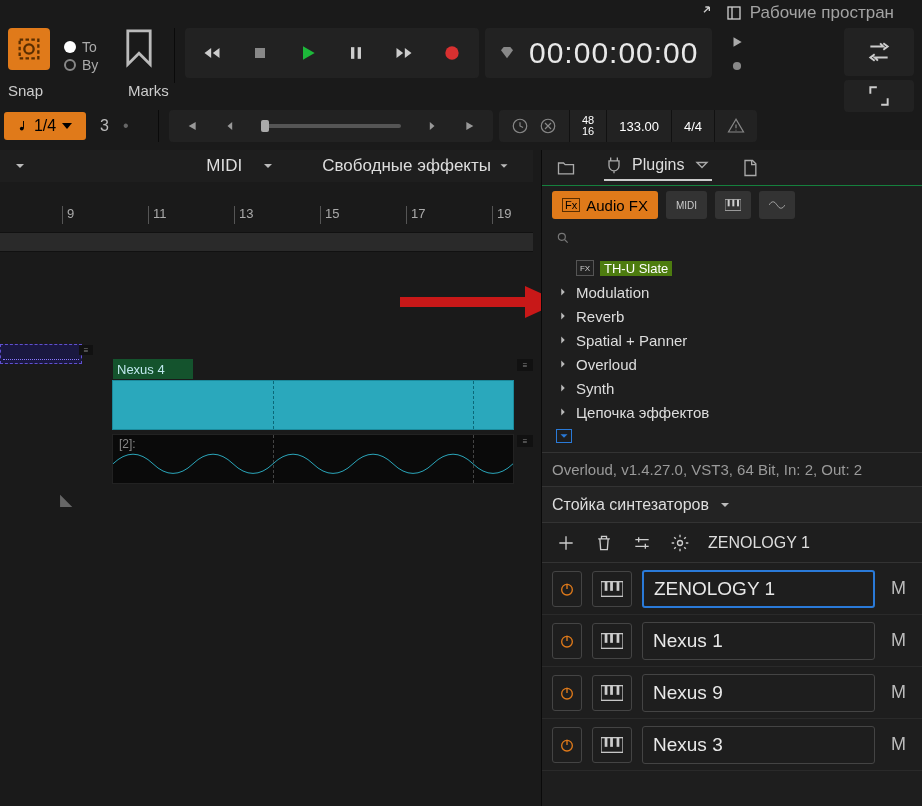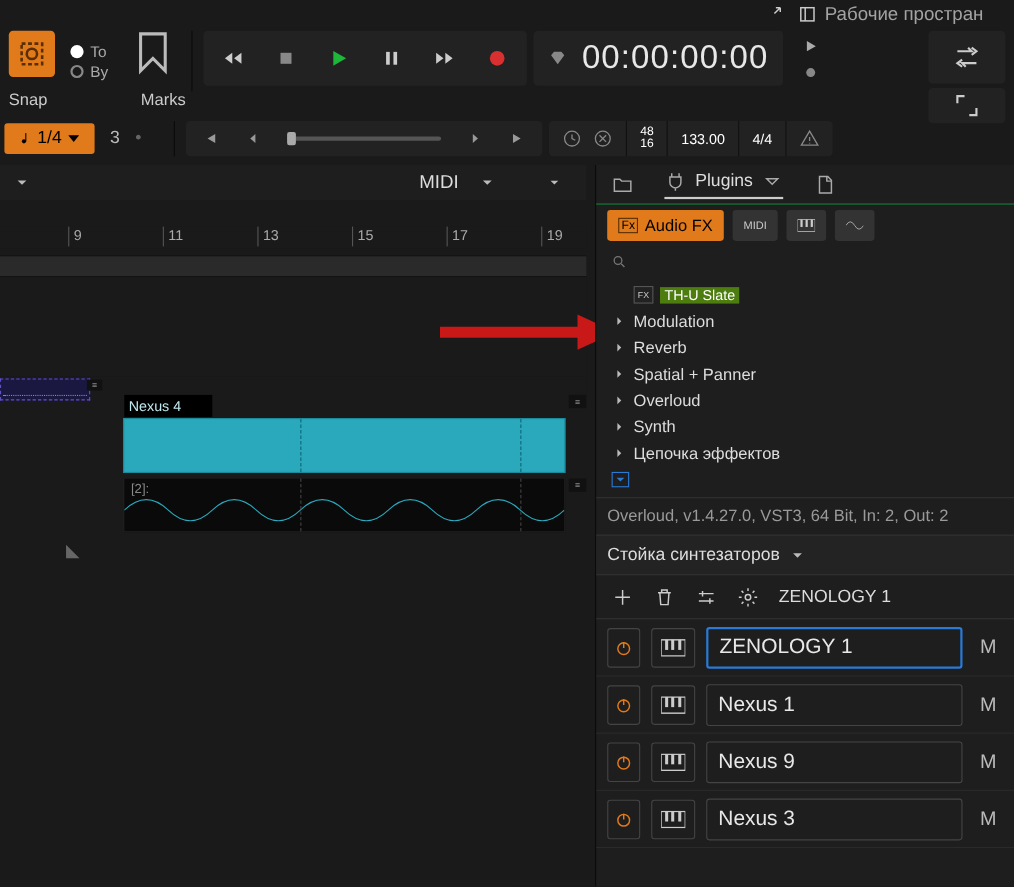--- a/index.html
+++ b/index.html
@@ -49,21 +49,21 @@
 .ruler{position:absolute;top:206px;left:0;width:533px;height:20px;background:#1a1a1a;display:flex}
 .tick{position:absolute;top:0;font-size:13px;color:#aaa;border-left:1px solid #555;height:18px;padding-left:4px}
 .plus-circ{position:absolute;right:2px;top:222px;color:#888;font-size:18px}
 .tracks{position:absolute;top:232px;left:0;width:533px}
 .track-lane{height:20px;background:#2a2a2a;border-top:1px solid #111;border-bottom:1px solid #111;position:relative}
 .gap-lane{height:90px;background:#1a1a1a}
 .clip-lane{height:28px;background:#1a1a1a;position:relative;display:flex}
 .purple-clip{position:absolute;left:0;top:2px;height:20px;background:#1a1840;border:1px dashed #6050d0;width:82px}
 .purple-clip .grip{position:absolute;right:-12px;top:0;width:14px;height:10px;background:#111;display:flex;align-items:center;justify-content:center;color:#888;font-size:8px}
 .teal-block{position:absolute;top:380px;left:112px;height:50px;width:402px;background:#2aa8bc;border:1px solid #1a8a9c}
-.teal-block .label{position:absolute;top:-22px;left:0;width:80px;height:20px;background:#000000;color:#bfe8ee;font-size:13px;padding:0 4px;display:flex;align-items:center}
+.teal-block .label{position:absolute;top:-22px;left:0;width:80px;height:20px;background:#14532d;color:#bfe8ee;font-size:13px;padding:0 4px;display:flex;align-items:center}
 .wave-lane{position:absolute;top:434px;left:112px;height:50px;width:402px;background:#0a0a0a;border:1px solid #222}
 .wave-lane .label{position:absolute;top:0;left:0;color:#888;font-size:12px;padding:2px 6px}
 .wave-lane svg{width:100%;height:100%}
 .browser{position:absolute;right:0;top:150px;width:381px;bottom:0;background:#1e1e1e;border-left:1px solid #0a0a0a;display:flex;flex-direction:column}
 .br-tabs{height:36px;display:flex;align-items:center;padding:0 14px;gap:28px;border-bottom:1px solid #15803d}
 .br-tabs svg{width:20px;height:20px;stroke:#aaa;fill:none;stroke-width:1.6}
 .br-tab{display:flex;align-items:center;gap:8px;color:#ddd;font-size:16px;padding-bottom:4px}
 .br-tab.active{border-bottom:2px solid #ccc}
 .filter-row{height:38px;display:flex;align-items:center;gap:8px;padding:0 10px}
 .chip{height:28px;padding:0 10px;border-radius:3px;display:flex;align-items:center;gap:6px;font-size:15px}
@@ -279,20 +279,21 @@
     </svg>
   <div class="spacer"></div>
   <div class="drop">
       <span>MIDI</span>
     </div>
   <svg width="16" height="16" viewBox="0 0 24 24" fill="#bbb">
       <path d="M6 9l6 6 6-6z"></path>
     </svg>
   <div style="width:20px"></div>
   <div class="drop">
+      <span>Свободные эффекты</span>
       <svg width="14" height="14" viewBox="0 0 24 24" fill="#bbb">
         <path d="M6 9l6 6 6-6z"></path>
       </svg>
     </div>
 </div>
 
 <div class="ruler">
   <div class="tick" style="left:62px">9</div>
   <div class="tick" style="left:148px">11</div>
   <div class="tick" style="left:234px">13</div>

